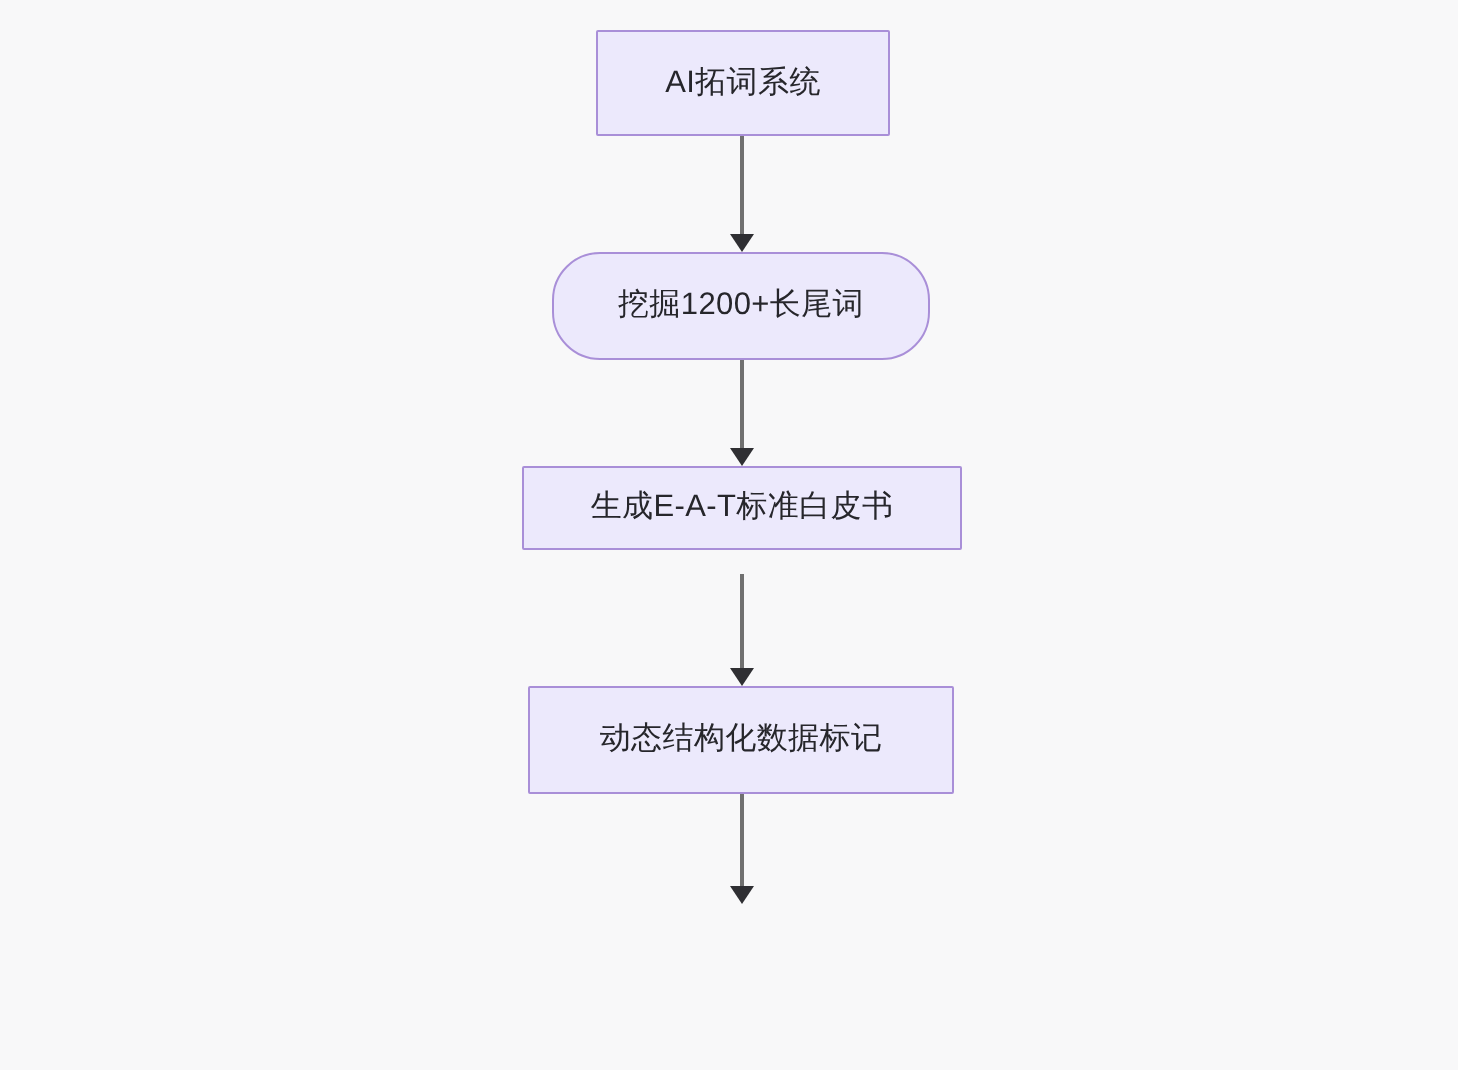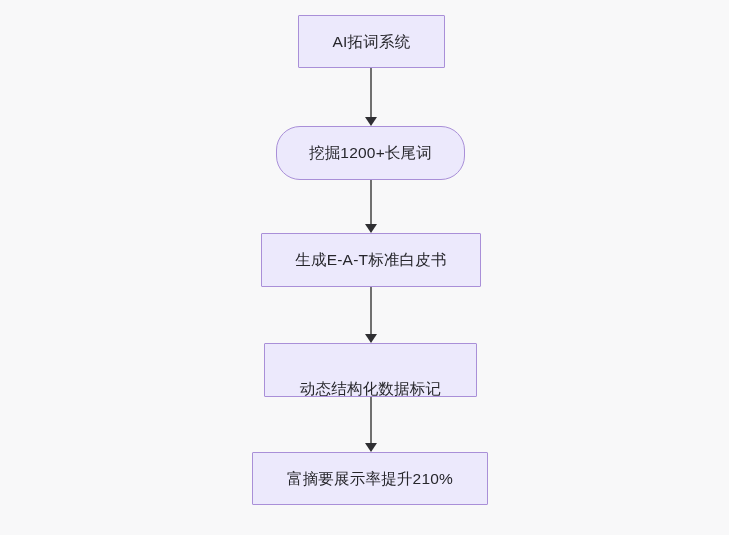--- a/index.html
+++ b/index.html
@@ -78,23 +78,20 @@
     <div class="connector-line" style="background: rgb(112, 112, 112);"></div>
     <div class="connector-head" style="border-top-color: rgb(47, 47, 51);"></div>
   </div>
 
   <div class="node" id="node-1" style="left: 298px; top: 15px; width: 147px; height: 53px; background: rgb(236, 233, 252); border-color: rgb(169, 143, 216);">
     <span class="node-label">AI拓词系统</span>
   </div>
   <div class="node" id="node-2" style="left: 276px; top: 126px; width: 189px; height: 54px; background: rgb(236, 233, 252); border-color: rgb(169, 143, 216); border-radius: 24px;">
     <span class="node-label">挖掘1200+长尾词</span>
   </div>
-  <div class="node" id="node-3" style="left: 261px; top: 233px; width: 220px; height: 54px; background: rgb(236, 233, 252); border-color: rgb(169, 143, 216);">
+  <div class="node" id="node-3" style="left: 261px; top: 233px; width: 220px; height: 42px; background: rgb(236, 233, 252); border-color: rgb(169, 143, 216);">
     <span class="node-label">生成E-A-T标准白皮书</span>
   </div>
-  <div class="node" id="node-4" style="left: 264px; top: 343px; width: 213px; height: 54px; background: rgb(236, 233, 252); border-color: rgb(169, 143, 216); align-items: flex-end;">
+  <div class="node" id="node-4" style="left: 264px; top: 343px; width: 213px; height: 54px; background: rgb(236, 233, 252); border-color: rgb(169, 143, 216);">
     <span class="node-label">动态结构化数据标记</span>
-  </div>
-  <div class="node" id="node-5" style="left: 252px; top: 452px; width: 236px; height: 53px; background: rgb(236, 233, 252); border-color: rgb(169, 143, 216);">
-    <span class="node-label">富摘要展示率提升210%</span>
   </div>
 
 </div>
 
 </body></html>

